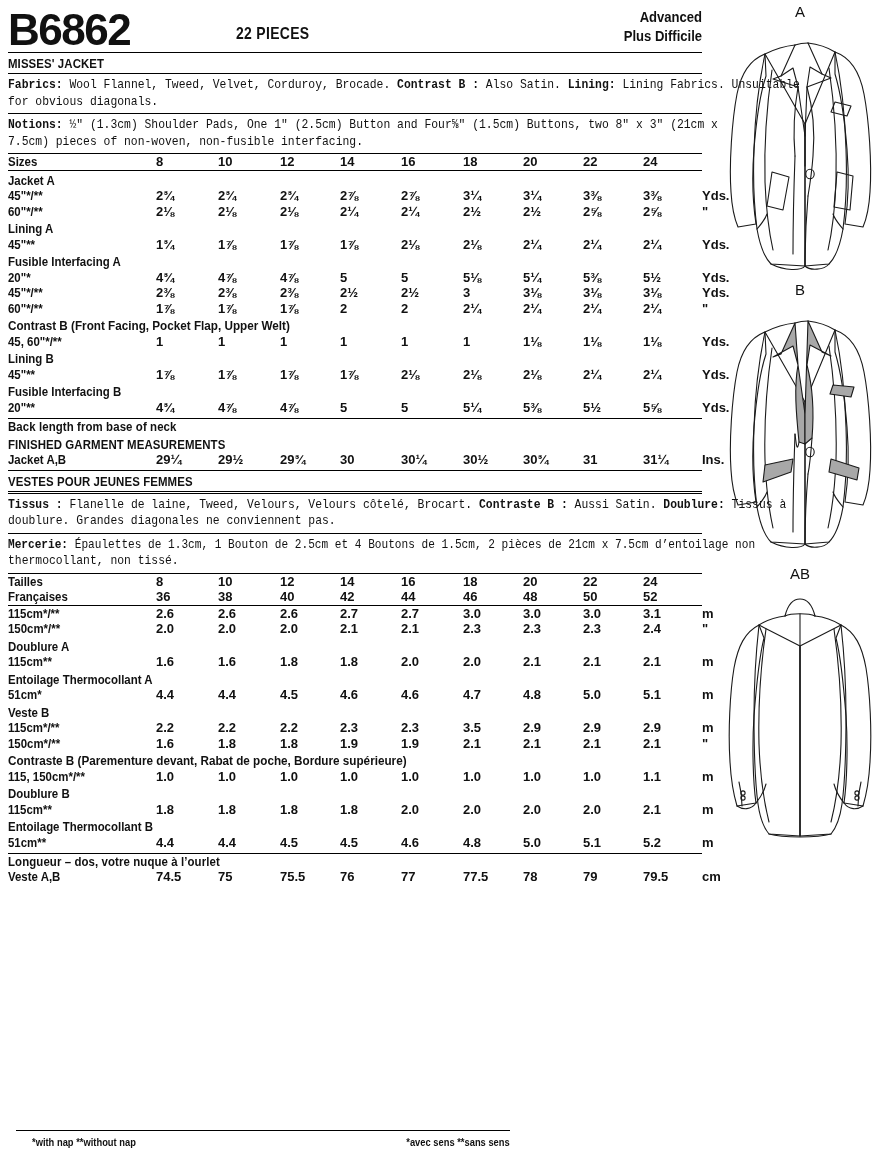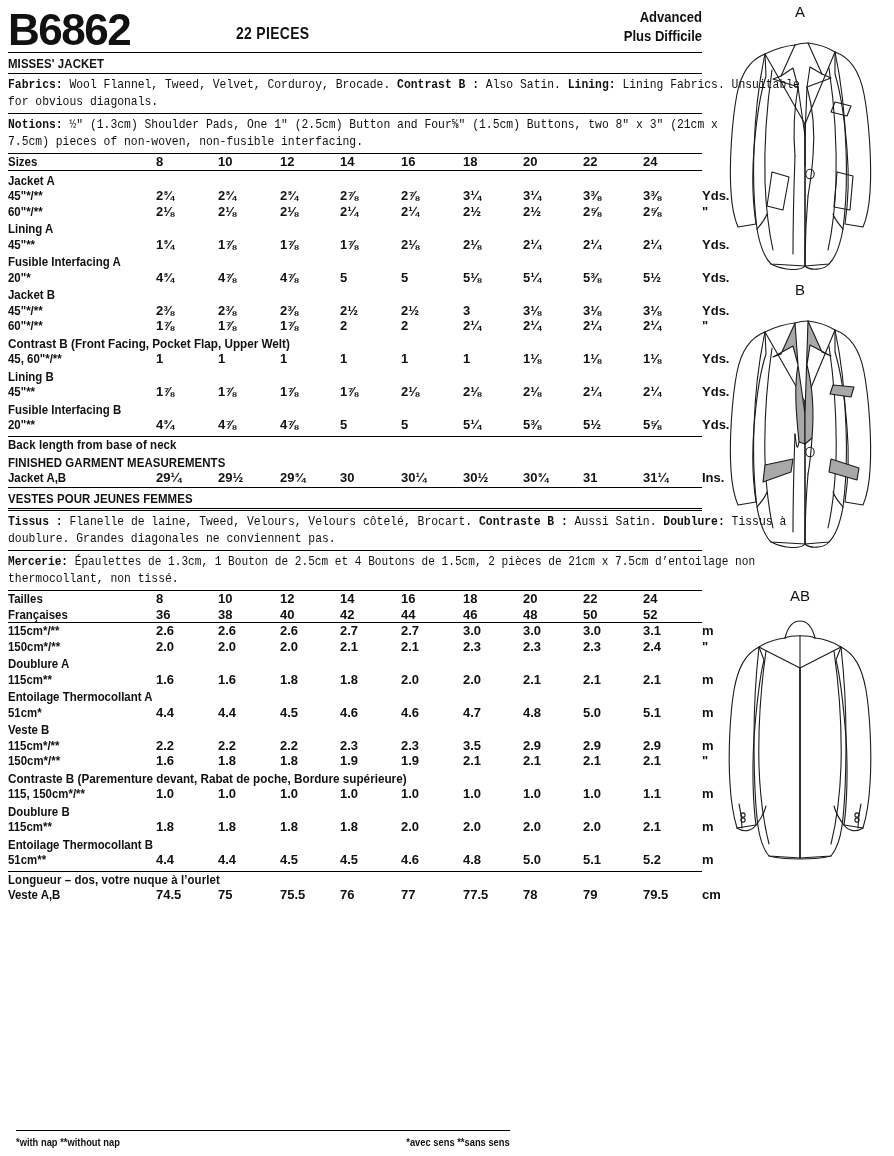--- a/index.html
+++ b/index.html
@@ -90,21 +90,21 @@
   tr.dat td.num, tr.dat td.unit { font-weight: bold; }
   .wide-grp { font-weight: bold; white-space: nowrap;
               display:inline-block; transform: scaleX(.9); transform-origin:left center; }
 
   
   .footnotes {
     position: absolute; left: 8px; right: 192px; bottom: 8px;
     font-size: 11px; font-weight: bold;
   }
   .footnotes .fn-rule { border-top: 1.6px solid #000; margin-bottom: 5px; }
-  .footnotes .fn-row { display: flex; justify-content: space-between; }
+  .footnotes .fn-row { display: flex; justify-content: space-between; margin-left: 16px; }
   .footnotes .fn-row span { transform: scaleX(.85); transform-origin: left center; display:inline-block; white-space: nowrap; }
   .footnotes .fn-row .r { transform-origin: right center; }
 
   
   #right-col {
     position: absolute;
     left: 706px; top: 0;
     width: 188px; height: 1156px;
   }
   .illus { position: absolute; left: 0; width: 188px; }
@@ -246,23 +246,20 @@
           <td class="num">4¾</td>
           <td class="num">4⅞</td>
           <td class="num">4⅞</td>
           <td class="num">5</td>
           <td class="num">5</td>
           <td class="num">5⅛</td>
           <td class="num">5¼</td>
           <td class="num">5⅜</td>
           <td class="num">5½</td>
           <td class="unit">Yds.</td>
-        </tr>
-        <tr class="grp">
-          <td colspan="10" class="lbl"><span class="sq">Jacket B</span></td>
         </tr>
         <tr class="dat">
           <td class="lbl"><span class="sq">45"*/**</span></td>
           <td class="num">2⅜</td>
           <td class="num">2⅜</td>
           <td class="num">2⅜</td>
           <td class="num">2½</td>
           <td class="num">2½</td>
           <td class="num">3</td>
           <td class="num">3⅛</td>
@@ -708,21 +705,21 @@
       </g>
 
       <g stroke="#1a1a1a" stroke-width="1.1" stroke-linejoin="round" fill="#a8a8a8">
         <path d="M124,83 L145,85 L142,95 L121,92 Z"></path>
         <path d="M56,163 L84,157 L82,170 L54,180 Z"></path>
         <path d="M122,157 L150,166 L148,178 L120,170 Z"></path>
       </g>
     </svg>
   </div>
 
-  <div class="illus" style="top:586px">
+  <div class="illus" style="top:564px">
     <div class="cap" style="font-size:15px">AB</div>
     <svg width="182" height="255" viewBox="0 0 182 255">
       <g fill="none" stroke="#1a1a1a" stroke-width="1.1" stroke-linejoin="round" stroke-linecap="round">
 
         <path d="M76,30 C79,18 84,13 91,13 C98,13 103,18 106,30"></path>
         <path d="M76,30 C82,27 100,27 106,30"></path>
 
         <path d="M76,30 C66,31 58,34 50,39"></path>
         <path d="M106,30 C116,31 124,34 132,39"></path>
 

